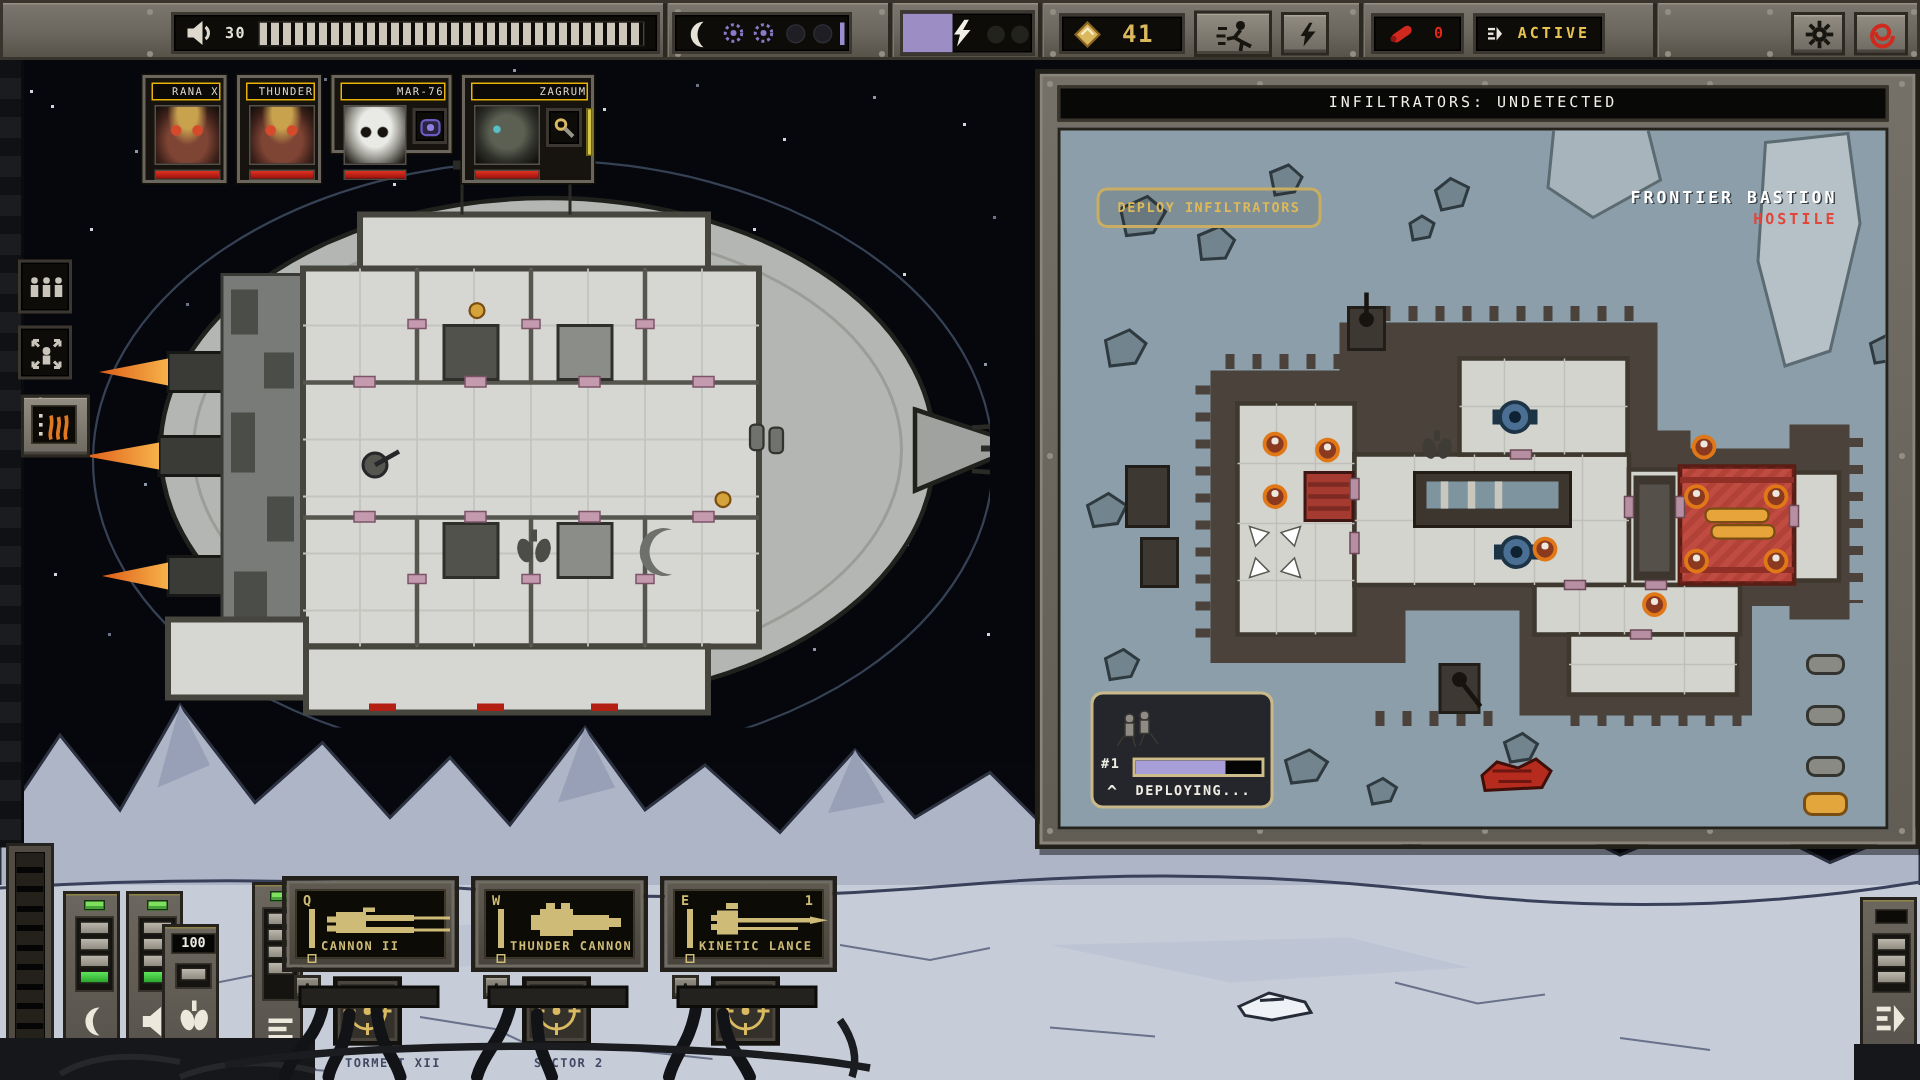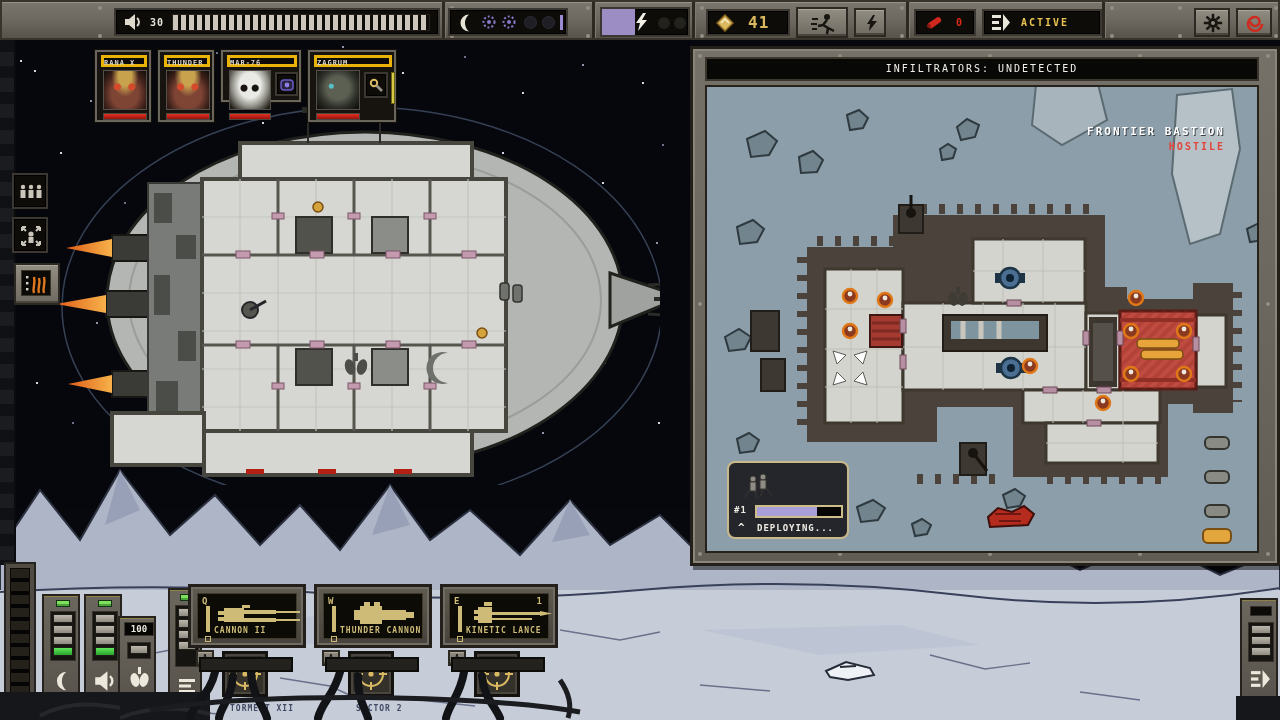--- a/index.html
+++ b/index.html
@@ -5,21 +5,21 @@
   *{margin:0;padding:0;box-sizing:border-box}
   html,body{width:1280px;height:720px;background:#000;overflow:hidden}
   .stage{position:relative;width:1280px;height:720px;background:#07080d;font-family:"DejaVu Sans Mono",monospace;}
   .abs{position:absolute}
   .metal{background:linear-gradient(180deg,#7b766d,#6b665e 55%,#575349);border:2px solid #38342d;box-shadow:inset 0 1px 0 #958f84}
   .inset{background:#0d0c09;border:2px solid #3c3831;box-shadow:inset 0 0 0 1px #000}
   .btn{background:linear-gradient(180deg,#928d82,#6f6a61);border:2px solid #2c2923;box-shadow:inset 0 1px 0 #aaa499,inset 0 -2px 0 #49453d}
   .ptxt{font-weight:700;letter-spacing:1px;color:#e5e2d7}
   .seam{width:3px;background:#2c2923;box-shadow:1px 0 0 #7e796e;height:100%;top:0}
   .riv{width:4px;height:4px;border-radius:50%;background:#938e83;box-shadow:0 1px 0 #2c2923}
-  .plate{background:#0b0a08;border:3px solid #eab308;color:#ddd9cf;font-size:7px;font-weight:700;text-align:left;letter-spacing:1px}
+  .plate{background:#0b0a08;border:1px solid #eab308;color:#ddd9cf;font-size:7px;font-weight:400;text-align:right;letter-spacing:1px}
   .hpbar{background:#14100d;border:1px solid #4c4840}
   .hpfill{height:100%;background:linear-gradient(180deg,#e03322,#9c100c)}
   .segbar{background:repeating-linear-gradient(90deg,#ccc7ba 0 5px,#0d0c09 5px 8px);border:1px solid #23201b}
   .card{background:#17140f;border:2px solid #6b665d;box-shadow:0 0 0 1px #121007}
   .face{border:1px solid #55514a}
   .face-red{background:radial-gradient(circle at 32% 42%, #d64a2c 0 3px, rgba(0,0,0,0) 4px),radial-gradient(circle at 66% 42%, #d64a2c 0 3px, rgba(0,0,0,0) 4px),radial-gradient(ellipse at 50% 12%, #c9a24e 0 22%, rgba(0,0,0,0) 45%),radial-gradient(ellipse at 50% 60%, #7e4434 0 45%, #3e211a 72%, #150f0b 96%)}
   .face-skull{background:radial-gradient(circle at 35% 45%, #17130f 0 3px, rgba(0,0,0,0) 4px),radial-gradient(circle at 63% 45%, #17130f 0 3px, rgba(0,0,0,0) 4px),radial-gradient(ellipse at 50% 38%, #e9e9e5 0 38%, #97978f 62%, #221f18 92%)}
   .face-dark{background:radial-gradient(circle at 34% 40%, #57c0c8 0 2px, rgba(0,0,0,0) 3px),radial-gradient(ellipse at 50% 45%, #5c6053 0 38%, #2d2f28 66%, #101009 95%)}
   .face-urier{background:radial-gradient(circle at 31% 33%, #e82420 0 5px, rgba(0,0,0,0) 6px),radial-gradient(circle at 66% 33%, #e82420 0 5px, rgba(0,0,0,0) 6px),radial-gradient(ellipse at 50% 42%, #ccd0d4 0 36%, #686c70 62%, #17181a 94%)}
   .map-frame{background:linear-gradient(180deg,#767168,#625d54);border:3px solid #23201a;box-shadow:inset 0 0 0 2px #8a857a, 3px 4px 0 rgba(0,0,0,.45)}
@@ -225,21 +225,21 @@
     </div>
 
     <div class="abs inset" style="left:912px;top:7px;width:62px;height:27px;display:flex;align-items:center;gap:12px;padding:0 8px">
       <svg width="20" height="18" viewBox="0 0 20 18">
           <rect x="3" y="6" width="15" height="6" rx="3" fill="#d0281e" transform="rotate(-35 10 9)"></rect>
           <circle cx="5" cy="12" r="2" fill="#8f1510"></circle>
         </svg>
       <span class="ptxt" style="font-size:10px;color:#e02818">0</span>
     </div>
 
-    <div class="abs inset" style="left:980px;top:7px;width:120px;height:27px;display:flex;align-items:center;gap:10px;padding:0 8px">
+    <div class="abs inset" style="left:980px;top:7px;width:88px;height:27px;display:flex;align-items:center;gap:10px;padding:0 8px">
       <svg width="19" height="17" viewBox="0 0 19 17">
           <rect x="0" y="1" width="9" height="3" fill="#e9e6dc"></rect>
           <rect x="0" y="7" width="7" height="3" fill="#e9e6dc"></rect>
           <rect x="0" y="13" width="9" height="3" fill="#e9e6dc"></rect>
           <polygon points="11,0 18,8.5 11,17" fill="#e9e6dc"></polygon>
         </svg>
       <span class="ptxt" style="font-size:10px;color:#e8c34f;letter-spacing:2px">ACTIVE</span>
     </div>
 
     <div class="abs btn" style="left:1192px;top:6px;width:36px;height:29px">
@@ -508,20 +508,21 @@
         <g>
           <rect x="498" y="350" width="24" height="12" rx="5" fill="#8a8a84" stroke="#33342f" stroke-width="2"></rect>
           <rect x="498" y="384" width="24" height="12" rx="5" fill="#8a8a84" stroke="#33342f" stroke-width="2"></rect>
           <rect x="498" y="418" width="24" height="12" rx="5" fill="#8a8a84" stroke="#33342f" stroke-width="2"></rect>
           <rect x="496" y="442" width="28" height="14" rx="5" fill="#e2a63c" stroke="#7a4d12" stroke-width="2"></rect>
         </g>
         <path d="M281,430 l10,-9 l14,4 l12,-6 l10,8 l-6,11 l-38,2 z" fill="#b52b1e" stroke="#3f0f0a" stroke-width="2"></path>
         <path d="M288,427 h26 M292,434 h22" stroke="#6d1710" stroke-width="2"></path>
       </svg>
 
+      <div class="abs deploy" style="left:24px;top:38px;width:150px;height:27px;line-height:24px">DEPLOY INFILTRATORS</div>
       <div class="abs loc-name" style="right:32px;top:38px;width:220px">FRONTIER BASTION</div>
       <div class="abs loc-status" style="right:32px;top:54px;width:220px">HOSTILE</div>
 
       <div class="abs squadcard" style="left:20px;top:374px;width:122px;height:78px">
         <svg style="position:absolute;left:12px;top:8px" width="36" height="30" viewBox="0 0 36 30">
             <g fill="#8e8c84" stroke="#3a3833" stroke-width="1">
               <circle cx="12" cy="8" r="3"></circle>
               <circle cx="22" cy="6" r="3"></circle>
               <rect x="9" y="11" width="6" height="9"></rect>
               <rect x="19" y="9" width="6" height="9"></rect>
@@ -562,21 +563,21 @@
         <div class="seg"></div>
         <div class="seg"></div>
         <div class="seg on"></div>
     </div>
     <svg style="position:absolute;left:8px;top:74px" width="22" height="22" viewBox="0 0 18 18">
         <path d="M1,6 h4 l6,-5 v16 l-6,-5 h-4 z" fill="#ece8dc"></path>
         <path d="M13,5 a5,5 0 0 1 0,8" stroke="#ece8dc" stroke-width="2" fill="none"></path>
       </svg>
   </div>
 
-  <div class="abs tower" style="left:118px;top:616px;width:38px;height:100px">
+  <div class="abs tower" style="left:108px;top:616px;width:38px;height:100px">
     <div class="abs o2disp" style="left:4px;top:4px;width:30px;height:14px;line-height:12px">100</div>
     <div class="abs segwrap" style="left:7px;top:24px;width:24px;height:17px">
         <div class="seg"></div>
       </div>
     <svg style="position:absolute;left:9px;top:48px" width="20" height="22" viewBox="0 0 20 22">
         <g fill="#ece8dc">
           <rect x="9" y="1" width="3" height="7"></rect>
           <ellipse cx="6" cy="14" rx="4.4" ry="7" transform="rotate(-14 6 14)"></ellipse>
           <ellipse cx="15" cy="14" rx="4.4" ry="7" transform="rotate(14 15 14)"></ellipse>
         </g>

